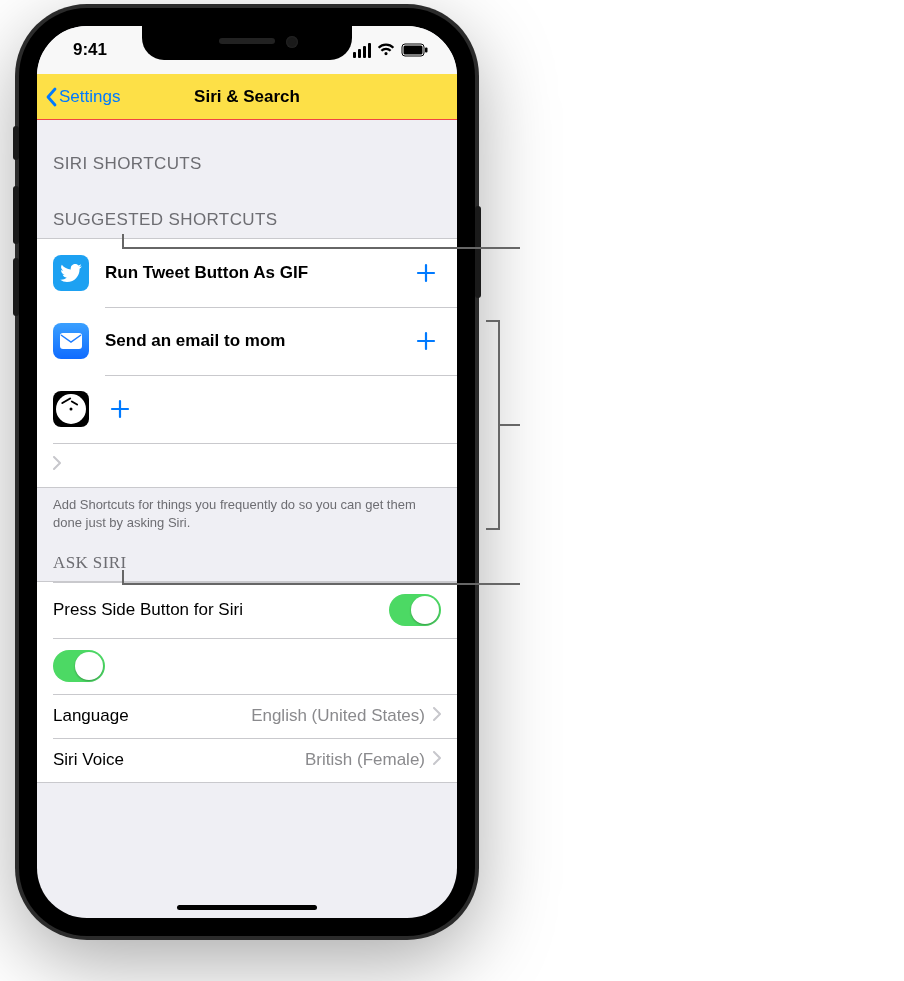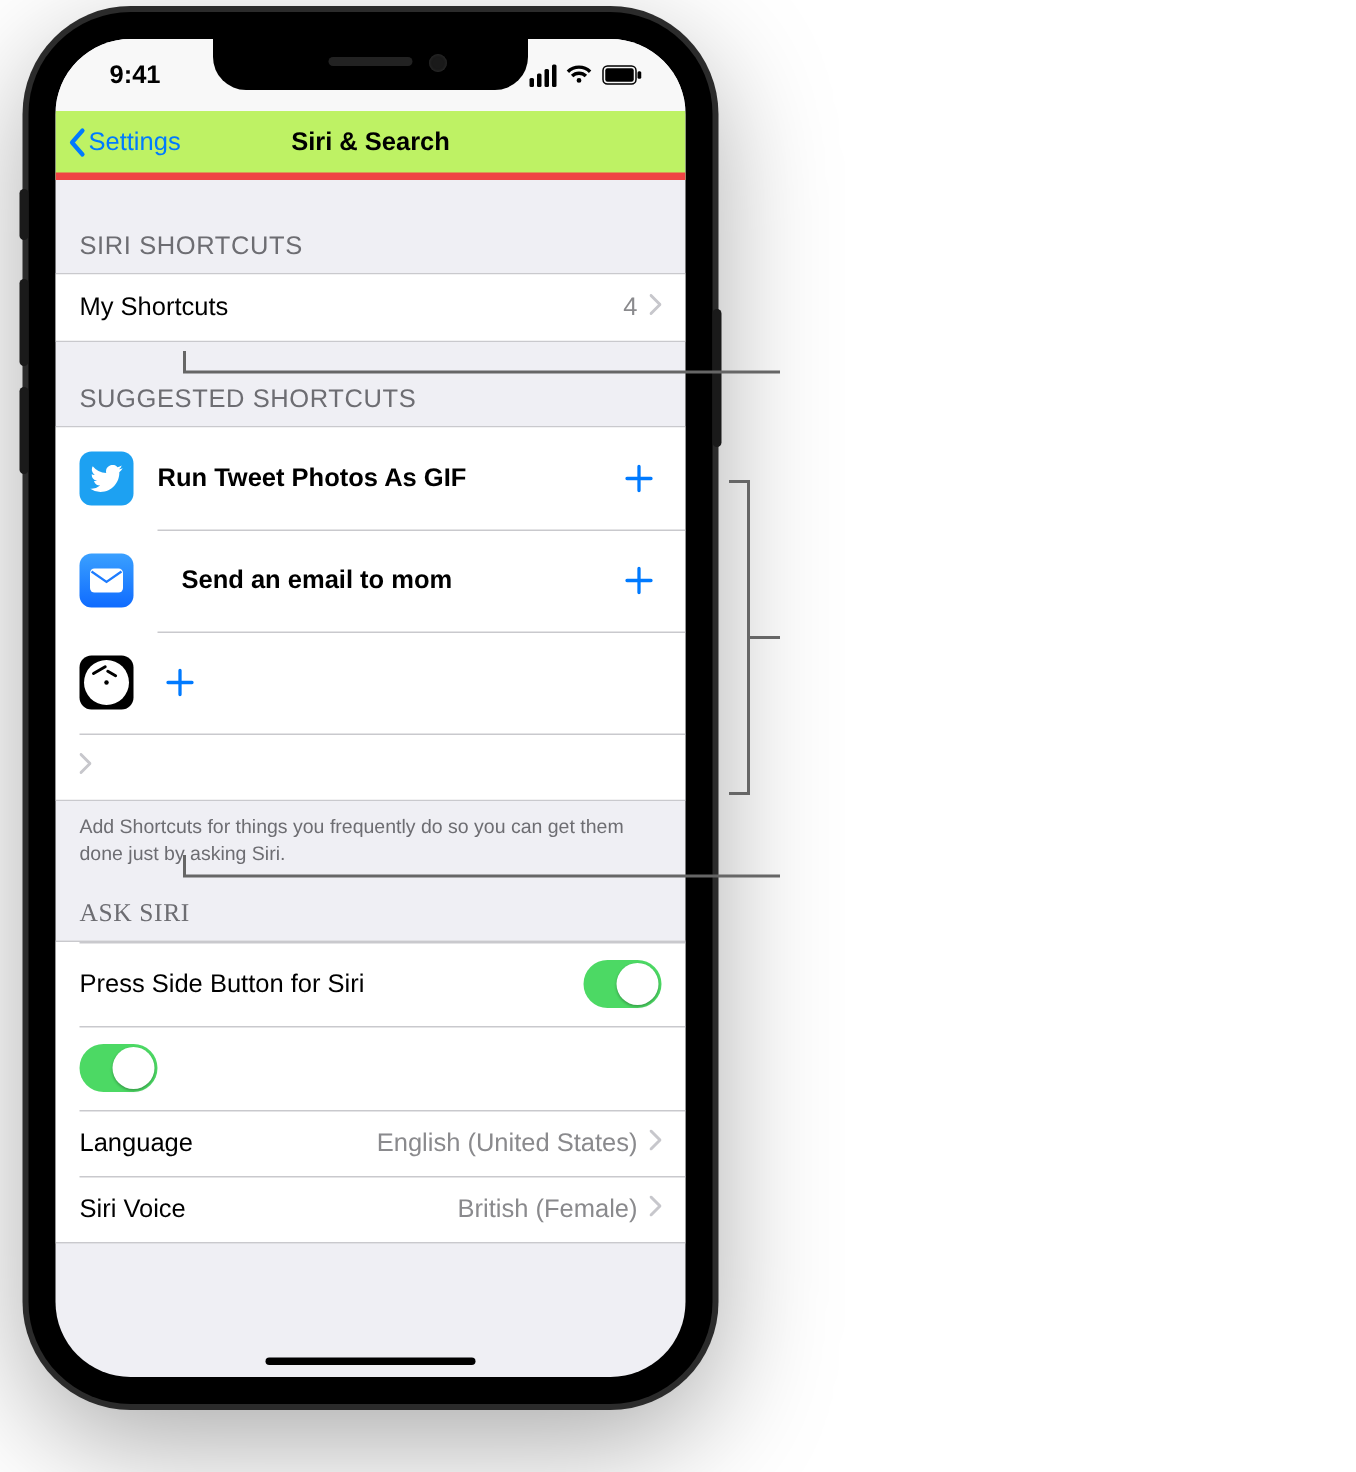--- a/index.html
+++ b/index.html
@@ -77,22 +77,22 @@
   .bars span { width:3px; background:#000; border-radius:1px; }
   .bars span:nth-child(1){height:6px;}
   .bars span:nth-child(2){height:9px;}
   .bars span:nth-child(3){height:12px;}
   .bars span:nth-child(4){height:15px;}
   .wifi svg, .battery svg { display:block; }
 
   
   .nav-bar {
     height: 46px;
-    background: #bef264;
-    border-bottom: 5px solid #ef4444;
+    background: #fde047;
+    border-bottom: 1px solid #ef4444;
     display: flex;
     align-items: center;
     position: relative;
   }
   .nav-back {
     display:flex; align-items:center;
     color: #007aff;
     font-size: 17px;
     padding-left: 8px;
   }
@@ -242,50 +242,39 @@
             <path d="M10 2L3 10l7 8" fill="none" stroke="#007aff" stroke-width="2.8" stroke-linecap="round" stroke-linejoin="round"></path>
           </svg>
         <span>Settings</span>
       </div>
       <div class="nav-title">Siri &amp; Search</div>
     </div>
 
     <div class="content">
 
       <div class="section-header first">SIRI SHORTCUTS</div>
-      <div class="cell-group">
-        <div class="cell">
-          <span class="label">My Shortcuts</span>
-          <span class="value">4</span>
-          <span class="chev">
-            <svg width="8" height="14" viewBox="0 0 8 14">
-                <path d="M1 1l6 6-6 6" fill="none" stroke="#c7c7cc" stroke-width="2" stroke-linecap="round" stroke-linejoin="round"></path>
-              </svg>
-          </span>
-        </div>
-      </div>
 
       <div class="section-header">SUGGESTED SHORTCUTS</div>
       <div class="cell-group">
 
         <div class="cell shortcut-row" style="padding:16px;">
           <div class="app-icon twitter">
             <svg width="22" height="18" viewBox="0 0 24 20">
                 <path fill="#fff" d="M24 2.4a9.8 9.8 0 01-2.8.8A4.9 4.9 0 0023.3.4a9.8 9.8 0 01-3.1 1.2A4.9 4.9 0 0011.8 6a13.9 13.9 0 01-10-5.1 4.9 4.9 0 001.5 6.5A4.9 4.9 0 011 6.8v.1a4.9 4.9 0 003.9 4.8 4.9 4.9 0 01-2.2.1 4.9 4.9 0 004.6 3.4A9.8 9.8 0 010 17.5 13.9 13.9 0 007.5 20c9 0 14-7.5 14-14v-.6A10 10 0 0024 2.4z"></path>
               </svg>
           </div>
-          <span class="label">Run Tweet Photos As GIF</span>
+          <span class="label">Run Tweet Button As GIF</span>
           <span class="add-btn">
             <svg width="22" height="22" viewBox="0 0 22 22">
                 <path d="M11 3v16M3 11h16" stroke="#007aff" stroke-width="2.2" stroke-linecap="round"></path>
               </svg>
           </span>
         </div>
 
-        <div class="cell shortcut-row sep-line app-indent" style="padding:16px;gap:16px;">
+        <div class="cell shortcut-row sep-line app-indent" style="padding:16px;">
           <div class="app-icon mail">
             <svg width="24" height="18" viewBox="0 0 24 18">
                 <rect x="1" y="1" width="22" height="16" rx="3" fill="#fff"></rect>
                 <path d="M2 3l10 7L22 3" fill="none" stroke="#1e7cff" stroke-width="1.5"></path>
               </svg>
           </div>
           <span class="label">Send an email to mom</span>
           <span class="add-btn">
             <svg width="22" height="22" viewBox="0 0 22 22">
                 <path d="M11 3v16M3 11h16" stroke="#007aff" stroke-width="2.2" stroke-linecap="round"></path>

